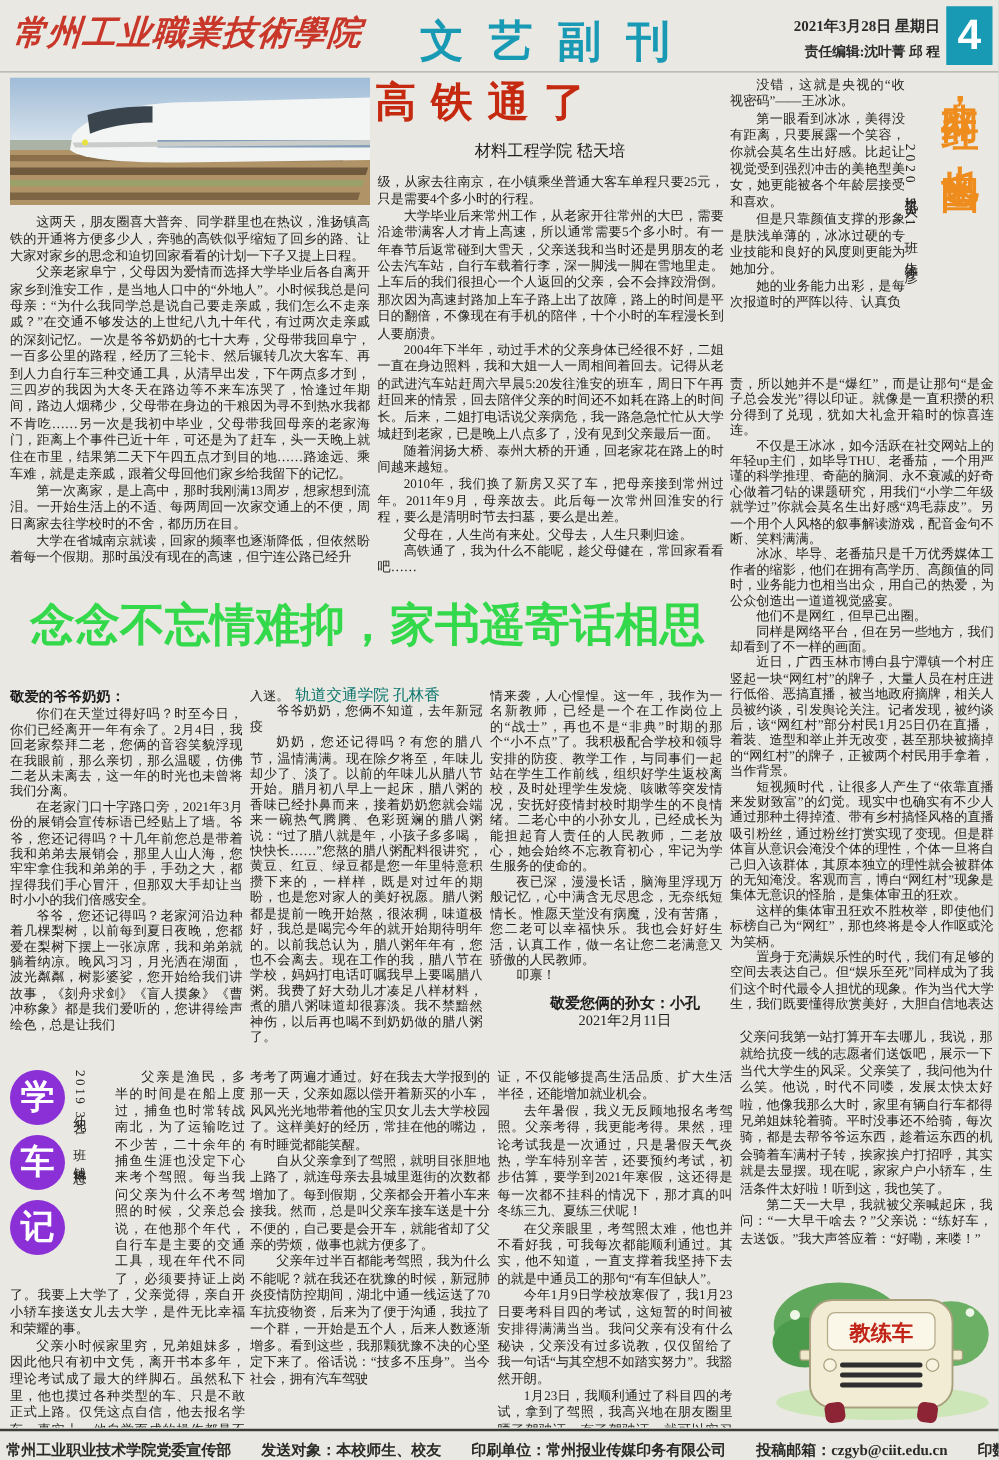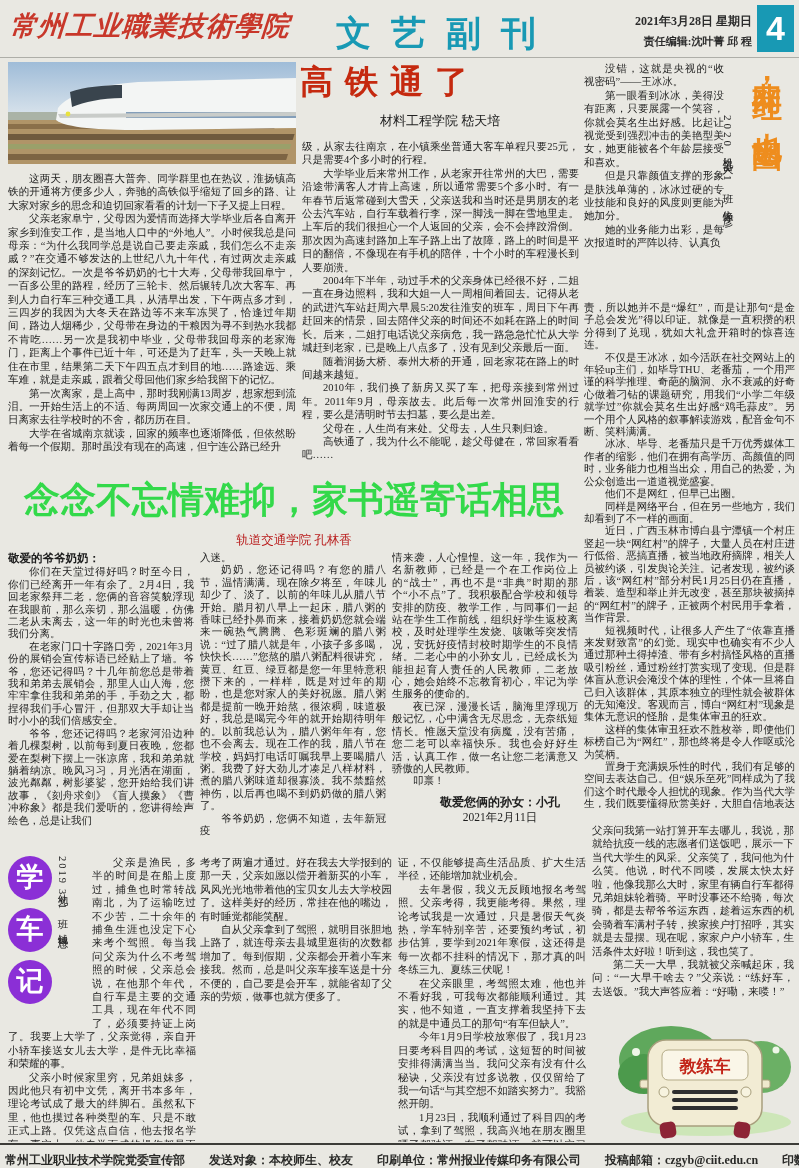--- a/index.html
+++ b/index.html
@@ -32,21 +32,21 @@
   
   .wh-narrow{left:584px;top:62px;width:140px;height:240px;}
   .wh-wide{left:584px;top:302px;width:211px;height:506px;}
   .vert{writing-mode:vertical-rl;}
   .wh-author{left:720px;top:115px;height:220px;font-size:11px;letter-spacing:3px;color:#222;}
   .wh-title{left:746px;top:58px;height:260px;font-size:30px;font-weight:bold;color:#ee8d1e;
             letter-spacing:5px;font-family:"Liberation Sans",sans-serif;}
   
   .lt-title{left:8px;top:476px;width:572px;text-align:center;font-size:36px;font-weight:bold;
             color:#33d94a;font-family:"Liberation Sans",sans-serif;white-space:nowrap;}
-  .lt-byline{left:8px;top:532px;width:572px;text-align:center;font-size:12.5px;color:#b91c1c;}
+  .lt-byline{left:8px;top:548px;width:572px;text-align:center;font-size:12.5px;color:#0f766e;}
   .lt-col{top:552px;width:186px;height:302px;}
   .lt-col1{left:8px;}  .lt-col2{left:200px;}  .lt-col3{left:392px;}
   .salutation{font-weight:bold;font-size:11.5px;margin-bottom:2px;}
   .signoff-name{font-weight:bold;font-size:12px;text-align:center;margin-top:8px;padding-left:30px;}
   .signoff-date{font-size:11.5px;text-align:center;margin-top:3px;padding-left:30px;}
   
   .xc-col{top:856px;height:286px;}
   .xc-col1{left:8px;width:188px;} .xc-col2{left:200px;width:192px;font-family:Liberation Serif, serif;}
   .xc-col3{left:398px;width:188px;} .xc-col4{left:592px;top:824px;width:202px;height:200px;}
   .xc-float{float:left;width:78px;height:172px;display:flex;margin-right:6px;}
@@ -141,22 +141,22 @@
   <div class="abs col lt-col lt-col1 tight">
     <div class="salutation">敬爱的爷爷奶奶：</div>
     <div>
         <p>你们在天堂过得好吗？时至今日，你们已经离开一年有余了。2月4日，我回老家祭拜二老，您俩的音容笑貌浮现在我眼前，那么亲切，那么温暖，仿佛二老从未离去，这一年的时光也未曾将我们分离。</p>
         <p>在老家门口十字路口旁，2021年3月份的展销会宣传标语已经贴上了墙。爷爷，您还记得吗？十几年前您总是带着我和弟弟去展销会，那里人山人海，您牢牢拿住我和弟弟的手，手劲之大，都捏得我们手心冒汗，但那双大手却让当时小小的我们倍感安全。</p>
         <p>爷爷，您还记得吗？老家河沿边种着几棵梨树，以前每到夏日夜晚，您都爱在梨树下摆上一张凉席，我和弟弟就躺着纳凉。晚风习习，月光洒在湖面，波光粼粼，树影婆娑，您开始给我们讲故事，《刻舟求剑》《盲人摸象》《曹冲称象》都是我们爱听的，您讲得绘声绘色，总是让我们</p>
       </div>
   </div>
   <div class="abs col lt-col lt-col2 tight cont">
       <p>入迷。</p>
+      <p>爷爷奶奶，您俩不知道，去年新冠疫</p>
       <p>奶奶，您还记得吗？有您的腊八节，温情满满。现在除夕将至，年味儿却少了、淡了。以前的年味儿从腊八节开始。腊月初八早上一起床，腊八粥的香味已经扑鼻而来，接着奶奶您就会端来一碗热气腾腾、色彩斑斓的腊八粥说：“过了腊八就是年，小孩子多多喝，快快长……”您熬的腊八粥配料很讲究，黄豆、红豆、绿豆都是您一年里特意积攒下来的，一样样，既是对过年的期盼，也是您对家人的美好祝愿。腊八粥都是提前一晚开始熬，很浓稠，味道极好，我总是喝完今年的就开始期待明年的。以前我总认为，腊八粥年年有，您也不会离去。现在工作的我，腊八节在学校，妈妈打电话叮嘱我早上要喝腊八粥。我费了好大劲儿才凑足八样材料，煮的腊八粥味道却很寡淡。我不禁黯然神伤，以后再也喝不到奶奶做的腊八粥了。</p>
-      <p>爷爷奶奶，您俩不知道，去年新冠疫</p>
     </div>
   <div class="abs col lt-col lt-col3 tight">
     <div class="cont">
         <p>情来袭，人心惶惶。这一年，我作为一名新教师，已经是一个在工作岗位上的“战士”，再也不是“非典”时期的那个“小不点”了。我积极配合学校和领导安排的防疫、教学工作，与同事们一起站在学生工作前线，组织好学生返校离校，及时处理学生发烧、咳嗽等突发情况，安抚好疫情封校时期学生的不良情绪。二老心中的小孙女儿，已经成长为能担起育人责任的人民教师，二老放心，她会始终不忘教育初心，牢记为学生服务的使命的。</p>
         <p>夜已深，漫漫长话，脑海里浮现万般记忆，心中满含无尽思念，无奈纸短情长。惟愿天堂没有病魔，没有苦痛，您二老可以幸福快乐。我也会好好生活，认真工作，做一名让您二老满意又骄傲的人民教师。</p>
         <p>叩禀！</p>
       </div>
     <div class="signoff-name">敬爱您俩的孙女：小孔</div>
     <div class="signoff-date">2021年2月11日</div>
   </div>
@@ -171,20 +171,21 @@
       <div class="xc-author">2019幼儿331班　钱得恩</div>
     </div>
     <div>
         <p>父亲是渔民，多半的时间是在船上度过，捕鱼也时常转战南北，为了运输吃过不少苦，二十余年的捕鱼生涯也没定下心来考个驾照。每当我问父亲为什么不考驾照的时候，父亲总会说，在他那个年代，自行车是主要的交通工具，现在年代不同了，必须要持证上岗了。我要上大学了，父亲觉得，亲自开小轿车接送女儿去大学，是件无比幸福和荣耀的事。</p>
         <p>父亲小时候家里穷，兄弟姐妹多，因此他只有初中文凭，离开书本多年，理论考试成了最大的绊脚石。虽然私下里，他也摸过各种类型的车、只是不敢正式上路。仅凭这点自信，他去报名学车。事实上，他自学而成的操作都是不规范的，结果理论考了三遍，路</p>
       </div>
   </div>
   <div class="abs col xc-col xc-col2 cont">
       <p>考考了两遍才通过。好在我去大学报到的那一天，父亲如愿以偿开着新买的小车，风风光光地带着他的宝贝女儿去大学校园了。这样美好的经历，常挂在他的嘴边，有时睡觉都能笑醒。</p>
       <p>自从父亲拿到了驾照，就明目张胆地上路了，就连母亲去县城里逛街的次数都增加了。每到假期，父亲都会开着小车来接我。然而，总是叫父亲车接车送是十分不便的，自己要是会开车，就能省却了父亲的劳烦，做事也就方便多了。</p>
+      <p>父亲年过半百都能考驾照，我为什么不能呢？就在我还在犹豫的时候，新冠肺炎疫情防控期间，湖北中通一线运送了70车抗疫物资，后来为了便于沟通，我拉了一个群，一开始是五个人，后来人数逐渐增多。看到这些，我那颗犹豫不决的心坚定下来了。俗话说：“技多不压身”。当今社会，拥有汽车驾驶</p>
     </div>
   <div class="abs col xc-col xc-col3 cont">
       <p>证，不仅能够提高生活品质、扩大生活半径，还能增加就业机会。</p>
       <p>去年暑假，我义无反顾地报名考驾照。父亲考得，我更能考得。果然，理论考试我是一次通过，只是暑假天气炎热，学车特别辛苦，还要预约考试，初步估算，要学到2021年寒假，这还得是每一次都不挂科的情况下，那才真的叫冬练三九、夏练三伏呢！</p>
       <p>在父亲眼里，考驾照太难，他也并不看好我，可我每次都能顺利通过。其实，他不知道，一直支撑着我坚持下去的就是中通员工的那句“有车但缺人”。</p>
       <p>今年1月9日学校放寒假了，我1月23日要考科目四的考试，这短暂的时间被安排得满满当当。我问父亲有没有什么秘诀，父亲没有过多说教，仅仅留给了我一句话“与其空想不如踏实努力”。我豁然开朗。</p>
       <p>1月23日，我顺利通过了科目四的考试，拿到了驾照，我高兴地在朋友圈里晒了驾驶证。有了驾驶证，就可以实习上路了，</p>
     </div>
   <div class="abs col xc-col4 cont">
       <p>父亲问我第一站打算开车去哪儿，我说，那就给抗疫一线的志愿者们送饭吧，展示一下当代大学生的风采。父亲笑了，我问他为什么笑。他说，时代不同喽，发展太快太好啦，他像我那么大时，家里有辆自行车都得兄弟姐妹轮着骑。平时没事还不给骑，每次骑，都是去帮爷爷运东西，趁着运东西的机会骑着车满村子转，挨家挨户打招呼，其实就是去显摆。现在呢，家家户户小轿车，生活条件太好啦！听到这，我也笑了。</p>

